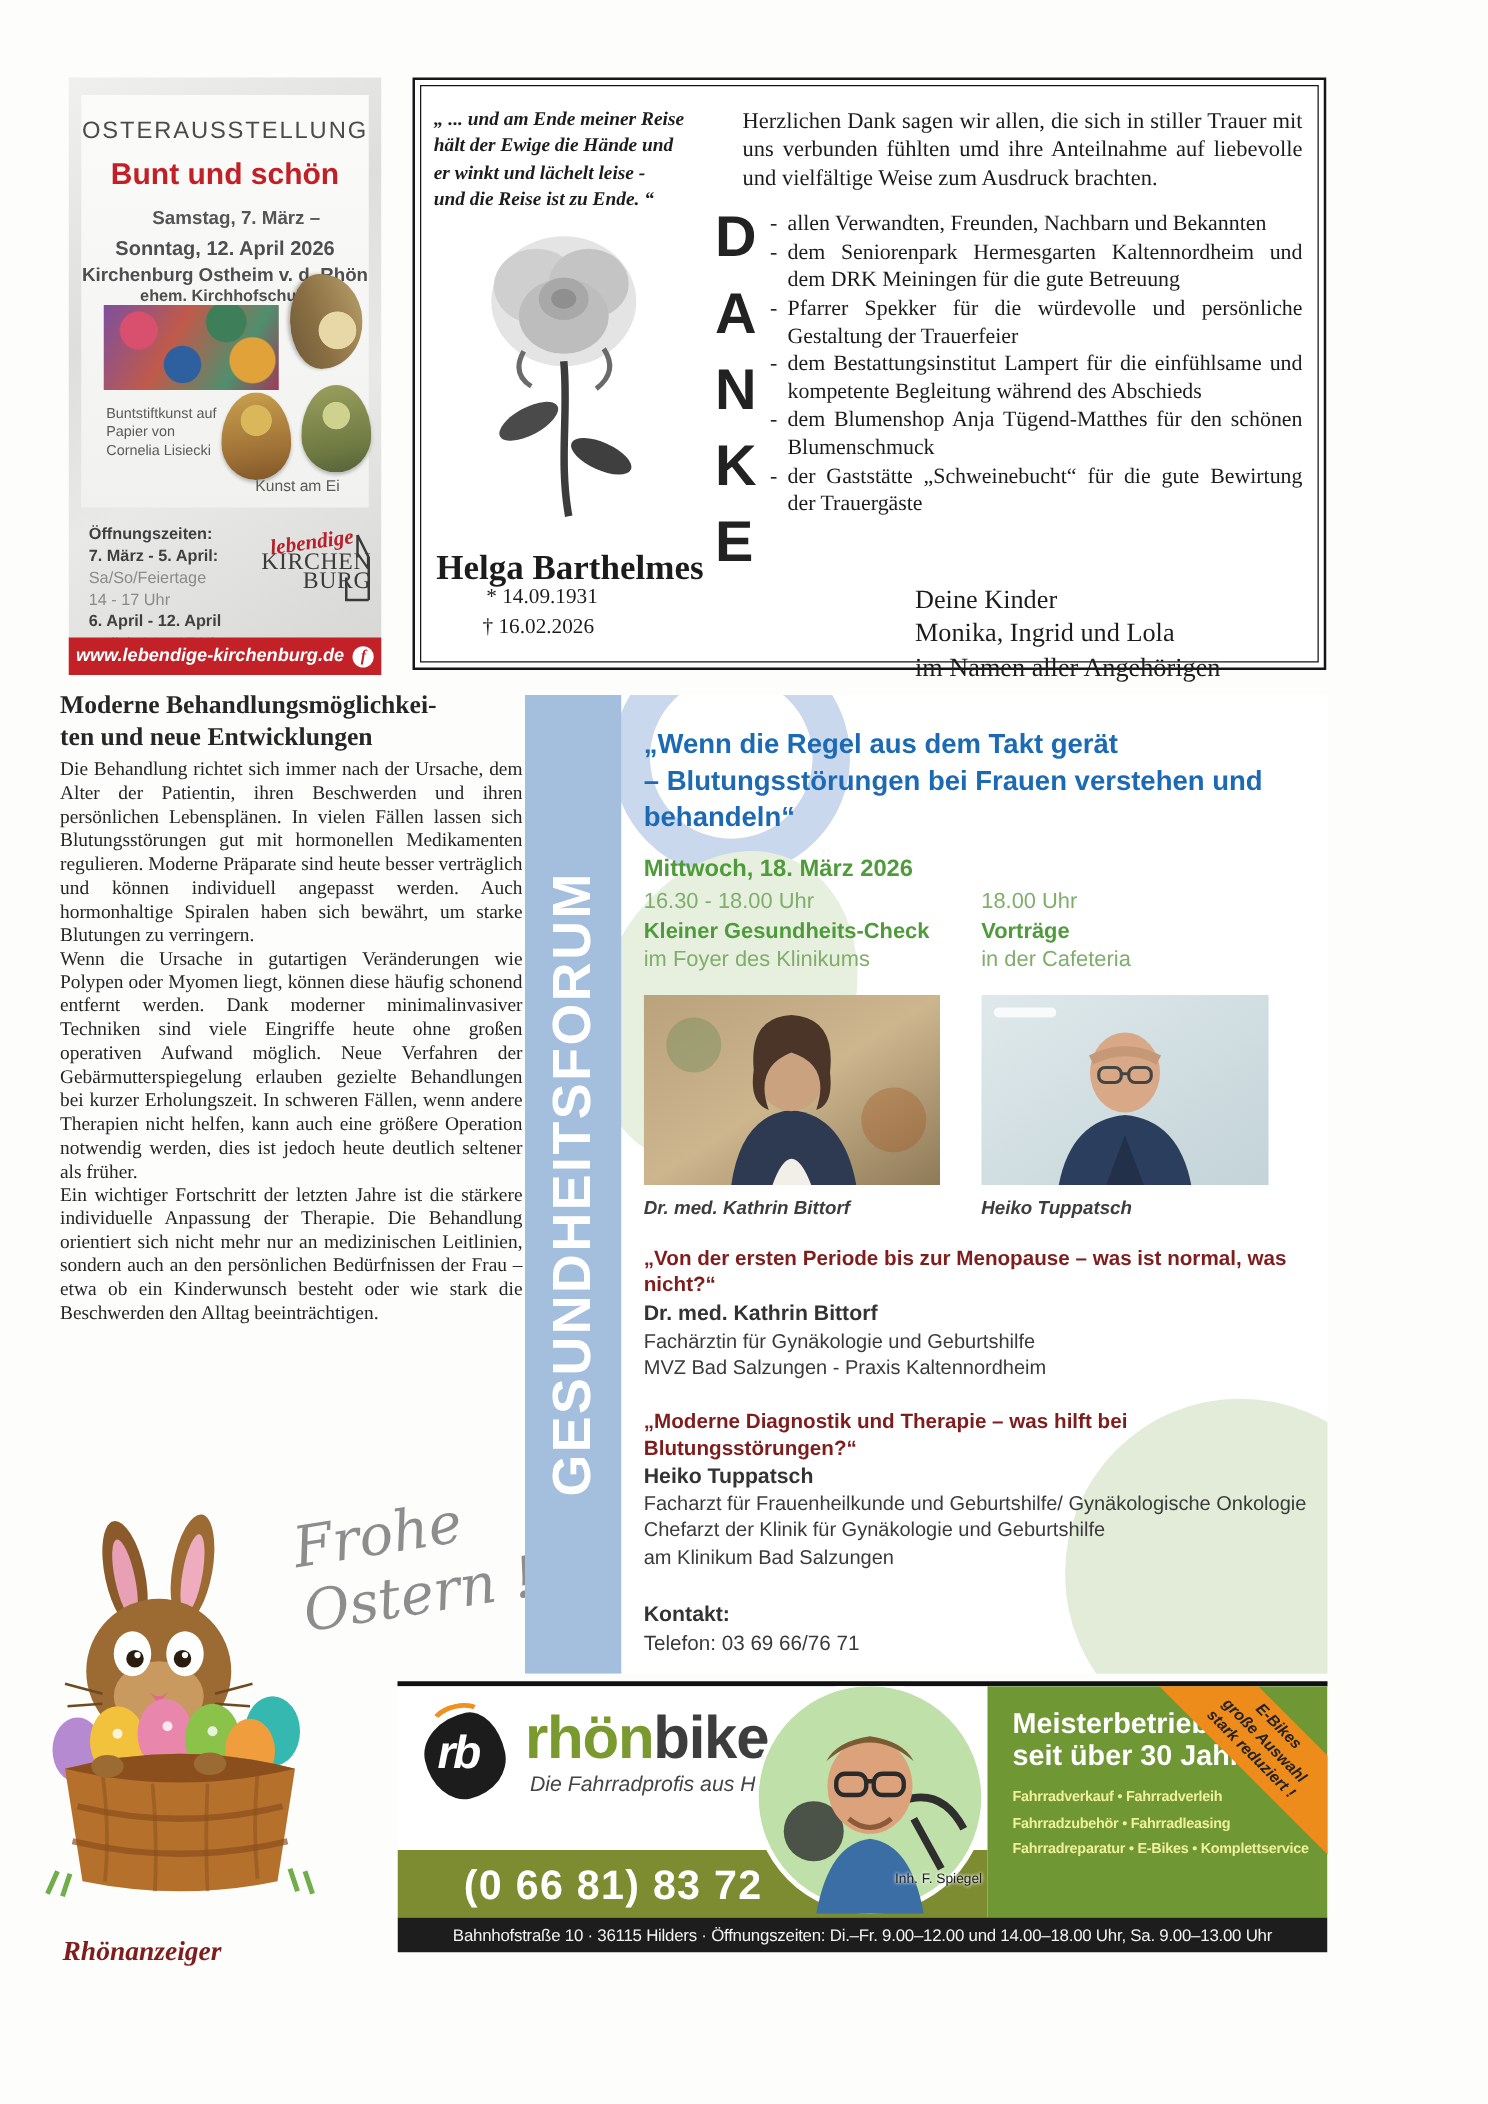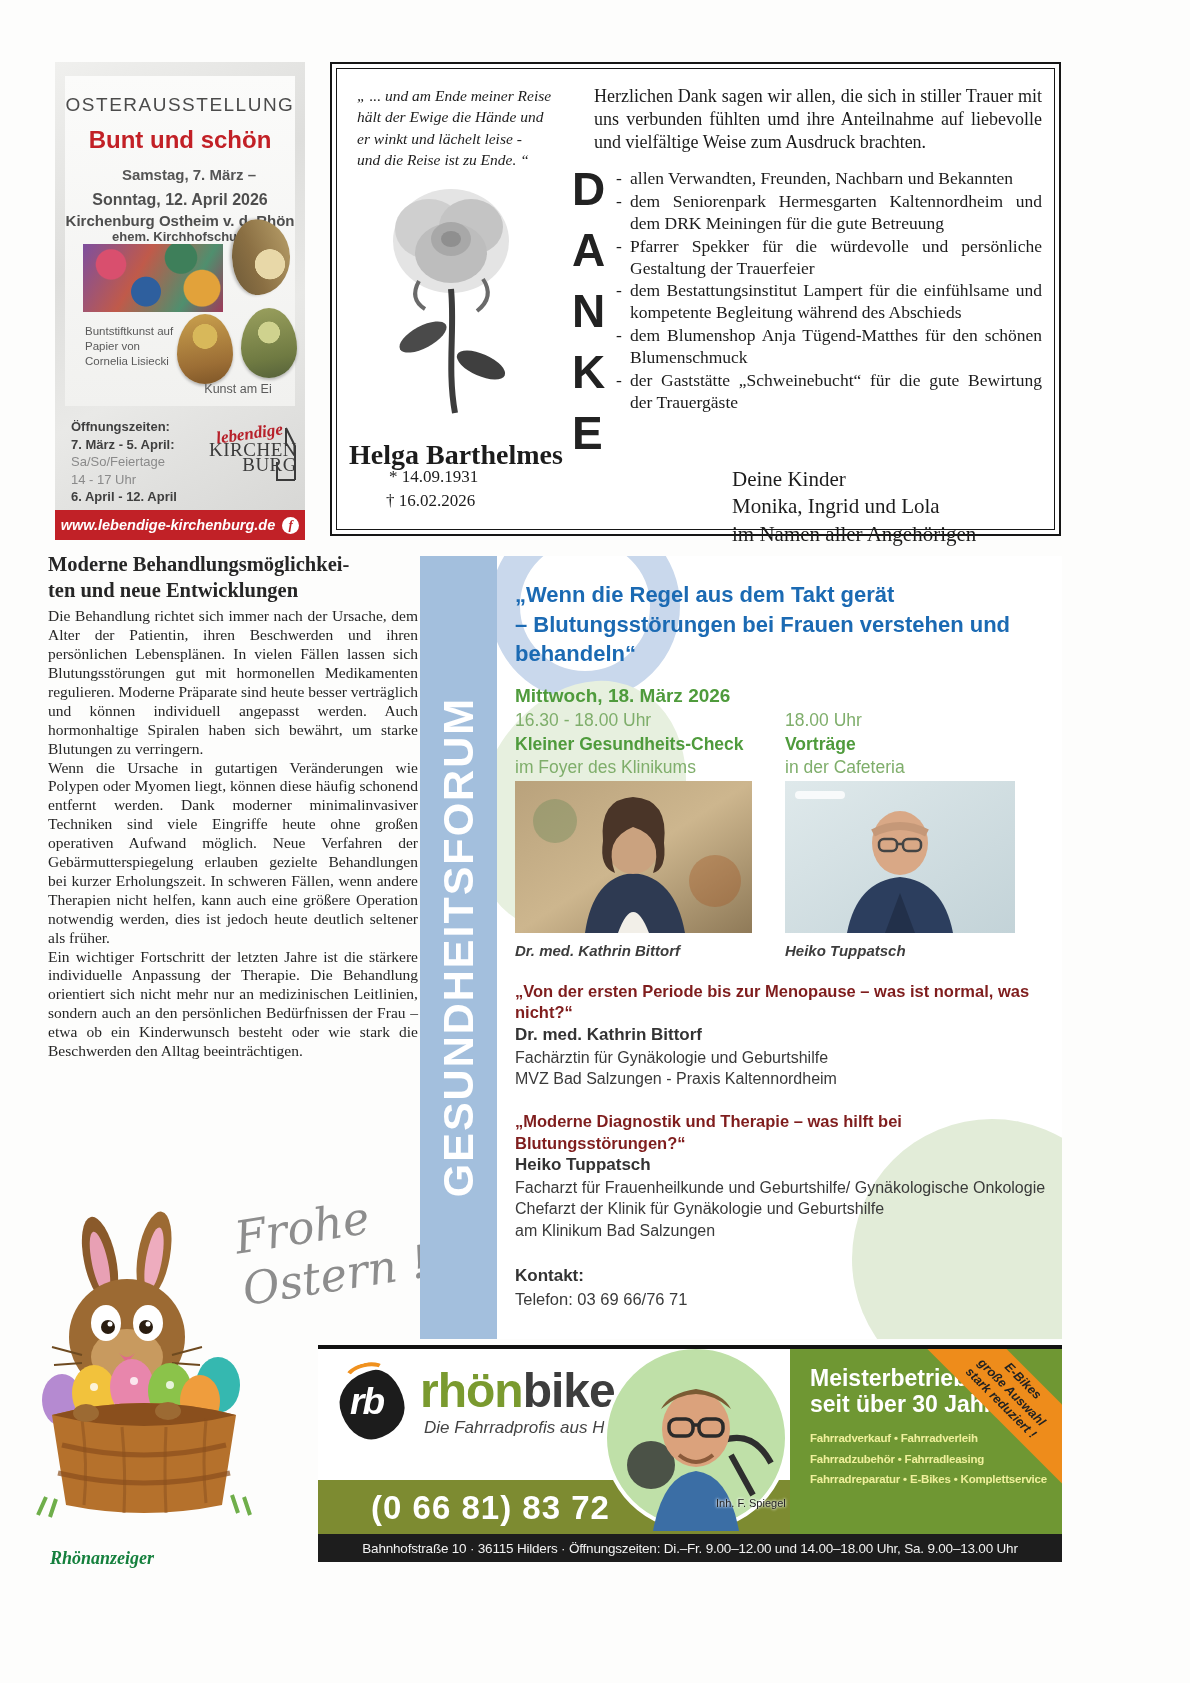--- a/index.html
+++ b/index.html
@@ -44,21 +44,21 @@
   .oster-url { position:absolute; left:0; bottom:0; width:100%; height:30px; background:#c12127;
     display:flex; align-items:center; justify-content:center; gap:7px;
     color:#fff; font-style:italic; font-weight:bold; font-size:14.5px; }
   .fb-circle { width:17px; height:17px; border-radius:50%; background:#fff; color:#c12127;
     font-family:"Liberation Serif", serif; font-weight:bold; font-style:italic; font-size:13px;
     display:flex; align-items:center; justify-content:center; }
 
   
   .obituary { position:absolute; left:330px; top:62px; width:731px; height:474px; border:2px solid #161616; padding:4px; background:#fff; }
   .ob-inner { position:relative; width:100%; height:100%; border:1px solid #161616; color:#1c1c1c; }
-  .ob-quote { position:absolute; left:20px; top:16px; font-style:italic; font-size:15.5px; line-height:1.38; }
+  .ob-quote { position:absolute; left:10px; top:16px; font-style:italic; font-size:15.5px; line-height:1.38;font-weight:bold; }
   .ob-rose { position:absolute; left:22px; top:100px; }
   .ob-name { position:absolute; left:12px; top:370px; font-size:28px; font-weight:bold; }
   .ob-born { position:absolute; left:52px; top:398px; font-size:17px; }
   .ob-died { position:absolute; left:49px; top:422px; font-size:17px; }
   .ob-right { position:absolute; left:235px; top:16px; width:470px; }
   .ob-intro { margin-left:22px; font-size:18px; line-height:1.28; text-align:justify; }
   .danke-row { display:flex; margin-top:14px; }
   .danke-letters { width:44px; display:flex; flex-direction:column; justify-content:space-between; height:288px;
     font-family:"Liberation Sans", sans-serif; font-weight:bold; font-size:46px; line-height:.95; color:#222; }
   .danke-list { flex:1; font-size:17.5px; line-height:1.25; }
@@ -78,40 +78,40 @@
     font-family:"Liberation Sans", sans-serif; }
   .h-strip { position:absolute; left:0; top:0; width:77px; height:100%; background:#a3bfdd; z-index:1;
     display:flex; align-items:center; justify-content:center; }
   .h-vert { writing-mode:vertical-rl; transform:rotate(180deg); color:#fff; font-weight:bold; font-size:43px; letter-spacing:2px; }
   .h-ring { position:absolute; left:70px; top:-45px; width:190px; height:190px; border-radius:50%; border:30px solid #c9d8ec; z-index:0; }
   .h-blob1 { position:absolute; left:60px; top:120px; width:200px; height:260px; border-radius:50%; background:#e7f0df; transform:rotate(25deg); z-index:0; }
   .h-blob2 { position:absolute; right:-70px; bottom:-60px; width:280px; height:280px; border-radius:50%; background:#e2ecd8; z-index:0; }
   .h-content { position:absolute; left:95px; top:24px; width:545px; z-index:2; }
   .h-title { color:#1b6ab3; font-weight:bold; font-size:22px; line-height:1.35; }
   .h-date { margin-top:16px; color:#4f9b3c; font-weight:bold; font-size:19px; }
-  .h-sched { display:flex; margin-top:2px; margin-bottom:1px; }
+  .h-sched { display:flex; margin-top:2px; margin-bottom:16px; }
   .h-col1 { width:270px; }
   .h-time { color:#7fae6b; font-size:17.5px; line-height:1.35; }
   .h-event { color:#4f9b3c; font-weight:bold; font-size:17.5px; line-height:1.35; }
   .h-photos { display:flex; gap:33px; }
   .h-photo-cap { margin-top:5px; font-style:italic; font-weight:bold; font-size:15px; color:#3d3d3d; }
   .h-talk { margin-top:22px; }
   .h-talk-title { color:#7f1d1d; font-weight:bold; font-size:16.5px; line-height:1.3; }
   .h-speaker { font-weight:bold; font-size:17px; color:#333; line-height:1.35; }
   .h-detail { font-size:16px; color:#3a3a3a; line-height:1.33; }
   .h-kontakt { margin-top:24px; }
   .h-k-label { font-weight:bold; font-size:17px; color:#333; line-height:1.35; }
   .h-k-bold { font-weight:bold; font-size:16.5px; color:#333; line-height:1.35; }
   .h-k-reg { font-size:16.5px; color:#3a3a3a; line-height:1.35; }
 
   
   .bunny { position:absolute; left:22px; top:1205px; z-index:1; }
   .frohe { position:absolute; left:238px; top:1198px; transform:rotate(-9deg); color:#8d8d8d;
     font-style:italic; font-size:45px; line-height:1.15; font-family:"DejaVu Serif", serif; }
-  .paper-name { position:absolute; left:50px; top:1548px; font-size:18px; font-weight:bold; font-style:italic; color:#15803d; }
+  .paper-name { position:absolute; left:50px; top:1548px; font-size:22px; font-weight:bold; font-style:italic; color:#7f1d1d; }
 
   
   .bike-ad { position:absolute; left:318px; top:1345px; width:744px; height:217px; overflow:hidden;
     font-family:"Liberation Sans", sans-serif; background:#fff; border-top:4px solid #111; }
   .bk-body { position:absolute; left:0; top:0; width:100%; height:185px; }
   .bk-white { position:absolute; left:0; top:0; width:472px; height:131px; background:#fff; }
   .bk-olive { position:absolute; left:0; top:131px; width:472px; height:54px; background:#7d8b31; }
   .bk-green { position:absolute; left:472px; top:0; width:272px; height:185px; background:#6f9733; }
   .bk-logo-row { position:absolute; left:18px; top:14px; display:flex; align-items:flex-start; gap:10px; z-index:1; }
   .bk-mark { position:relative; width:74px; height:82px; }

